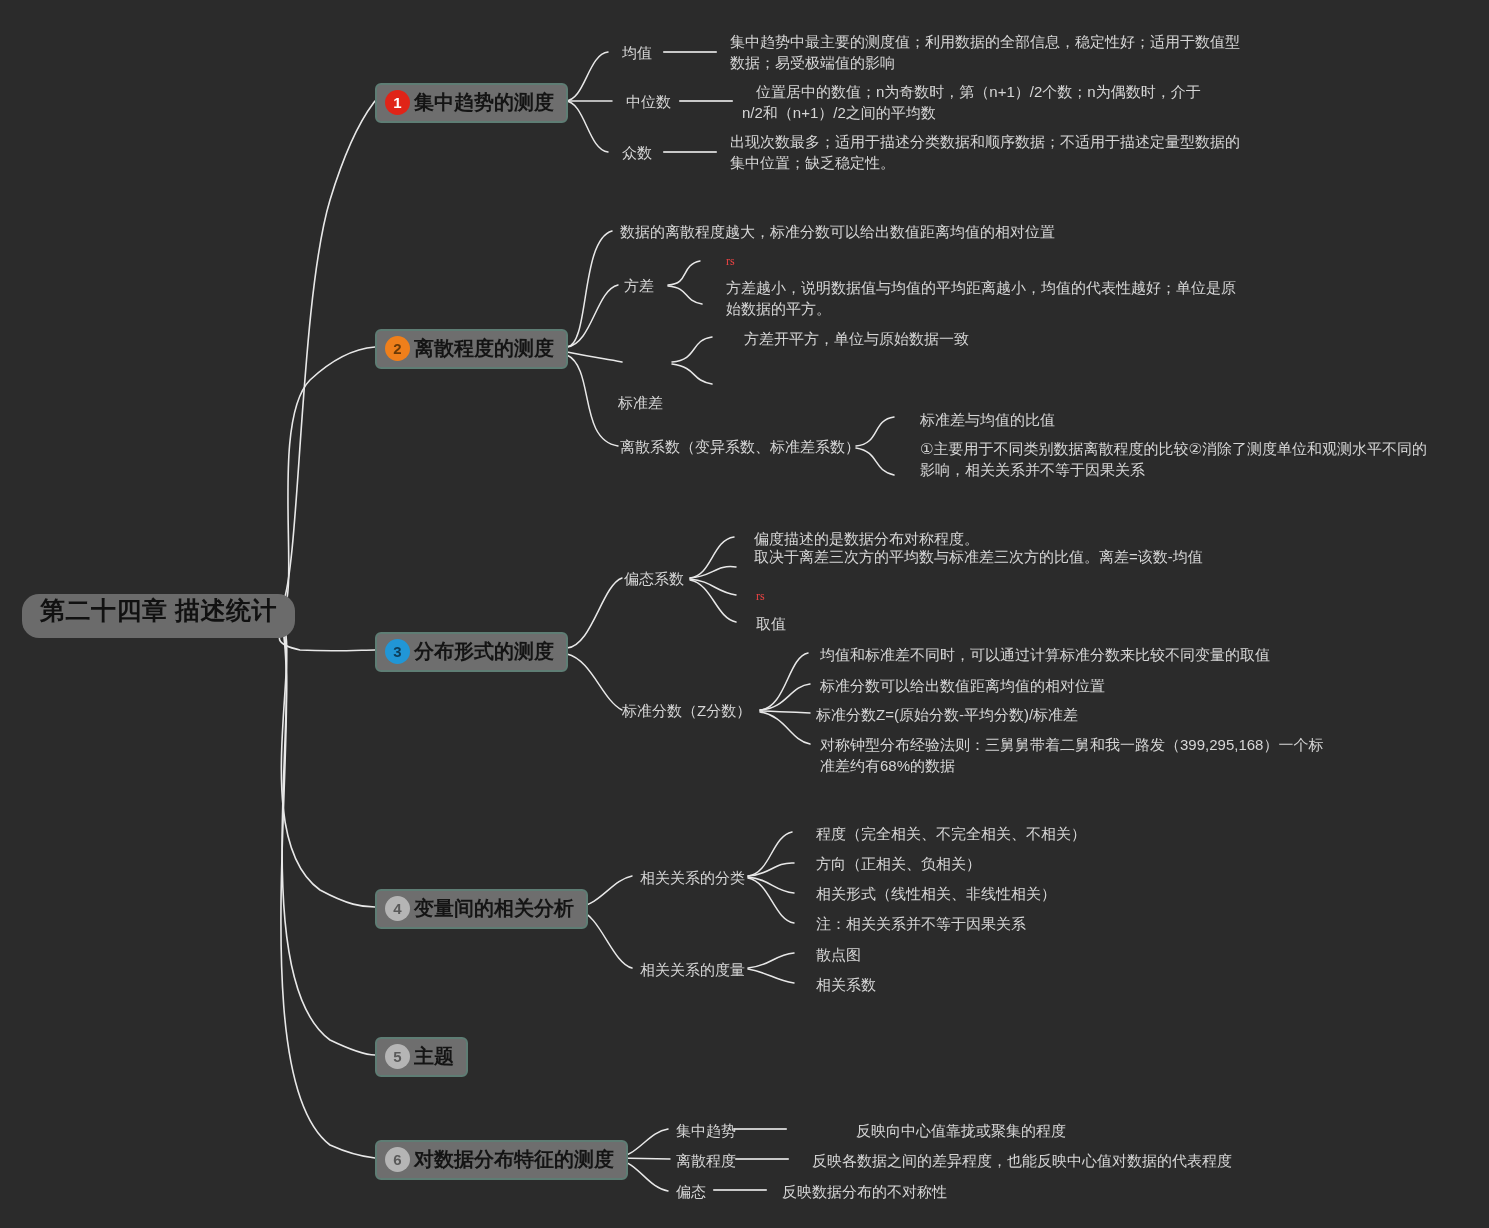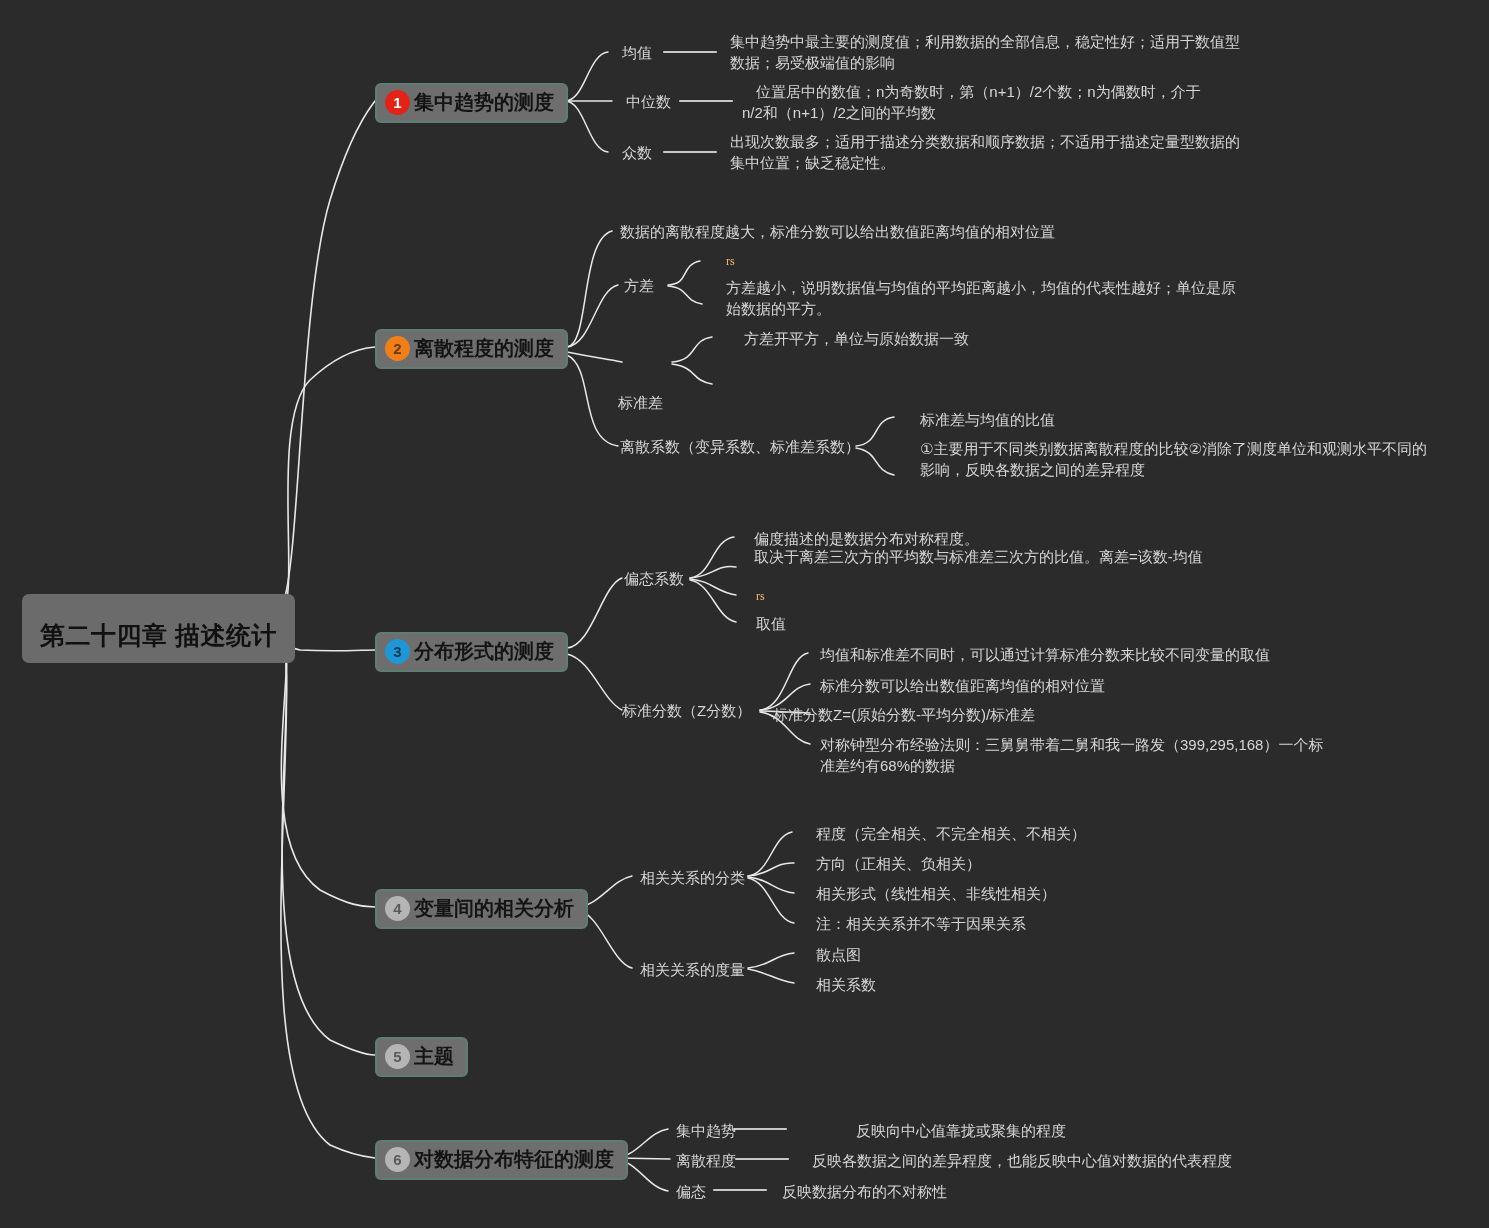--- a/index.html
+++ b/index.html
@@ -27,22 +27,22 @@
     height: 1228px;
     pointer-events: none;
   }
   .node {
     position: absolute;
     box-sizing: border-box;
   }
   
   .root-node {
     background: #6b6b6b;
-    border-radius: 7px;
-    padding: 25px 18px 11px 18px;
+    border-radius: 17px;
+    padding: 0 18px 11px 18px;
     color: #111111;
     font-size: 25px;
     font-weight: bold;
     letter-spacing: 0.5px;
     white-space: nowrap;
   }
   
   .l1-node {
     background: #6e6e6e;
     border: 2px solid #5e7d74;
@@ -76,21 +76,21 @@
     color: #d6d6d6;
     font-size: 15px;
     line-height: 1.42;
     white-space: nowrap;
   }
   .t-node.wrap {
     white-space: normal;
   }
   .t-small {
     font-size: 12px;
-    color: #fdba74;
+    color: #ef4444;
     font-family: "Liberation Serif", "DejaVu Serif", serif;
   }
 </style>
 </head>
 <body>
 
 <div id="canvas">
 
   <svg id="edges" viewBox="0 0 1489 1228">
     <g fill="none" stroke="#e8e8e8" stroke-width="1.6" stroke-linecap="round">
@@ -179,35 +179,35 @@
     <span class="l1-label">离散程度的测度</span>
   </div>
   <div class="t-node" style="left:620px; top:221px;">数据的离散程度越大，标准分数可以给出数值距离均值的相对位置</div>
   <div class="t-node" style="left:624px; top:275px;">方差</div>
   <div class="t-node t-small" style="left:726px; top:253px;">rs</div>
   <div class="t-node wrap" style="left:726px; top:277px; width:510px;">方差越小，说明数据值与均值的平均距离越小，均值的代表性越好；单位是原始数据的平方。</div>
   <div class="t-node" style="left:618px; top:352px;margin-top:40px;">标准差</div>
   <div class="t-node" style="left:744px; top:328px;">方差开平方，单位与原始数据一致</div>
   <div class="t-node" style="left:620px; top:436px;">离散系数（变异系数、标准差系数）</div>
   <div class="t-node" style="left:920px; top:409px;">标准差与均值的比值</div>
-  <div class="t-node wrap" style="left:920px; top:438px; width:518px;">①主要用于不同类别数据离散程度的比较②消除了测度单位和观测水平不同的影响，反映各数据之间的差异程度</div>
+  <div class="t-node wrap" style="left:920px; top:438px; width:518px;">①主要用于不同类别数据离散程度的比较②消除了测度单位和观测水平不同的影响，相关关系并不等于因果关系</div>
 
   <div class="node l1-node" style="left:375px; top:632px;">
     <span class="badge" style="background: rgb(33, 150, 214); color: rgb(13, 61, 89);">3</span>
     <span class="l1-label">分布形式的测度</span>
   </div>
   <div class="t-node" style="left:624px; top:568px;">偏态系数</div>
   <div class="t-node" style="left:754px; top:528px;">偏度描述的是数据分布对称程度。</div>
   <div class="t-node" style="left:754px; top:546px;text-align:right;">取决于离差三次方的平均数与标准差三次方的比值。离差=该数-均值</div>
   <div class="t-node t-small" style="left:756px; top:588px;">rs</div>
   <div class="t-node" style="left:756px; top:613px;">取值</div>
   <div class="t-node" style="left:622px; top:700px;">标准分数（Z分数）</div>
   <div class="t-node" style="left:820px; top:644px;">均值和标准差不同时，可以通过计算标准分数来比较不同变量的取值</div>
   <div class="t-node" style="left:820px; top:675px;">标准分数可以给出数值距离均值的相对位置</div>
-  <div class="t-node" style="left:773px; top:704px;">标准分数Z=(原始分数-平均分数)/标准差</div>
+  <div class="t-node" style="left:816px; top:704px;">标准分数Z=(原始分数-平均分数)/标准差</div>
   <div class="t-node wrap" style="left:820px; top:734px; width:512px;">对称钟型分布经验法则：三舅舅带着二舅和我一路发（399,295,168）一个标准差约有68%的数据</div>
 
   <div class="node l1-node" style="left:375px; top:889px;">
     <span class="badge" style="background: rgb(181, 181, 181); color: rgb(90, 90, 90);">4</span>
     <span class="l1-label">变量间的相关分析</span>
   </div>
   <div class="t-node" style="left:640px; top:867px;">相关关系的分类</div>
   <div class="t-node" style="left:816px; top:823px;">程度（完全相关、不完全相关、不相关）</div>
   <div class="t-node" style="left:816px; top:853px;">方向（正相关、负相关）</div>
   <div class="t-node" style="left:816px; top:883px;">相关形式（线性相关、非线性相关）</div>

